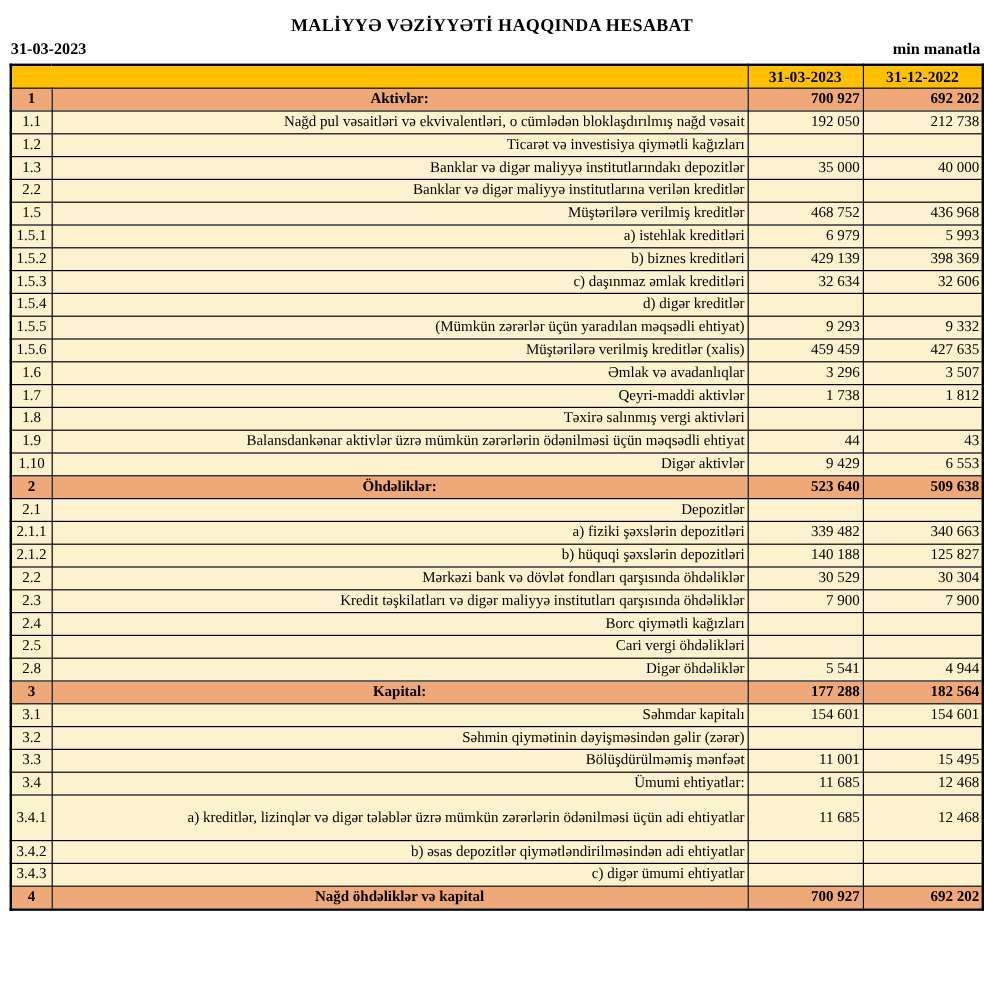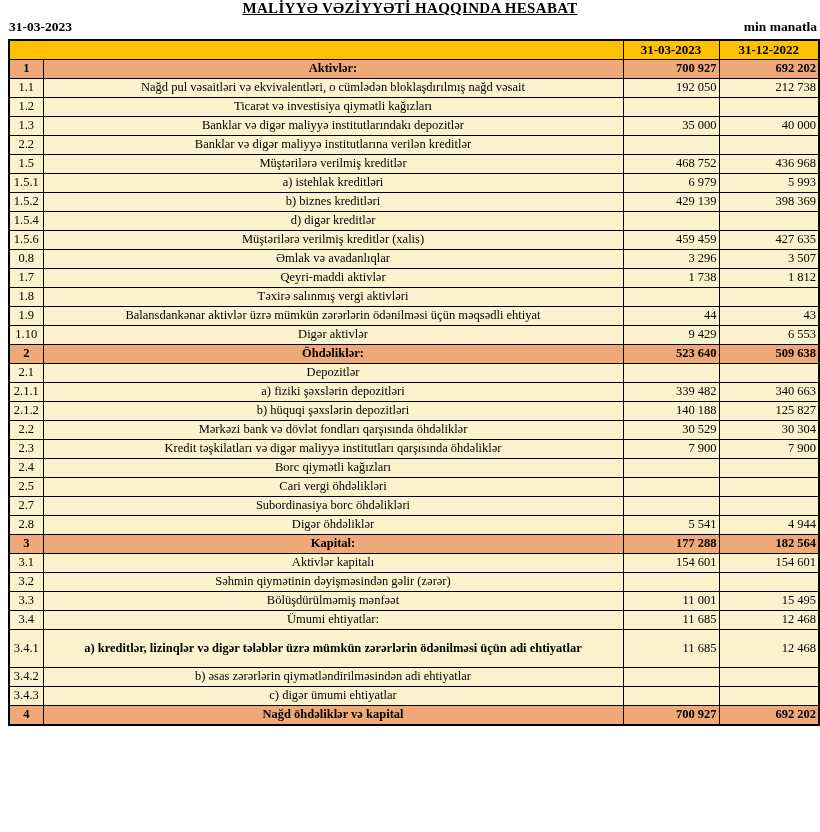--- a/index.html
+++ b/index.html
@@ -11,21 +11,21 @@
     font-family: "Liberation Serif", serif;
     color: #000;
     overflow: hidden;
   }
   .page { width: 820px; height: 832px; position: relative; }
   .report-title {
     text-align: center;
     font-weight: bold;
     font-size: 15px;
     letter-spacing: 0.3px;
-    text-decoration: underline;
+    padding-top: 14px;
   }
   .meta-row {
     display: flex;
     justify-content: space-between;
     align-items: baseline;
     font-weight: bold;
     font-size: 13.5px;
     margin: 2px 3px 0 9px;
   }
   table.fin {
@@ -46,25 +46,25 @@
     padding: 0 2px;
     overflow: hidden;
     white-space: nowrap;
     vertical-align: middle;
     line-height: 1.1;
   }
   tr.hdr td { background: var(--header-bg); font-weight: bold; text-align: center; font-size: 13px; }
   tr.data td { background: var(--data-bg); }
   tr.section td { background: var(--section-bg); font-weight: bold; }
   td.num { text-align: center; padding: 0 1px; }
-  td.label { text-align: center; padding-left: 4px; }
+  td.label { text-align: right; padding-left: 4px; }
   tr.section td.label { text-align: center; margin-left: 13px; }
   td.val { text-align: right; padding-right: 15px; }
   tr.tall td { height: 37px; }
-  tr.tall td.label { white-space: normal; line-height: 1.25; font-weight: bold; }
+  tr.tall td.label { white-space: normal; line-height: 1.25; }
 </style>
 </head>
 <body>
 
 <div class="page">
   <div class="report-title">MALİYYƏ VƏZİYYƏTİ HAQQINDA HESABAT</div>
   <div class="meta-row">
     <span>31-03-2023</span>
     <span>min manatla</span>
   </div>
@@ -124,33 +124,45 @@
           <td class="val">6 979</td>
           <td class="val">5 993</td>
         </tr>
         <tr class="data">
           <td class="num">1.5.2</td>
           <td class="label">b) biznes kreditləri</td>
           <td class="val">429 139</td>
           <td class="val">398 369</td>
         </tr>
         <tr class="data">
+          <td class="num">1.5.3</td>
+          <td class="label">c) daşınmaz əmlak kreditləri</td>
+          <td class="val">32 634</td>
+          <td class="val">32 606</td>
+        </tr>
+        <tr class="data">
           <td class="num">1.5.4</td>
           <td class="label">d) digər kreditlər</td>
           <td class="val"></td>
           <td class="val"></td>
+        </tr>
+        <tr class="data">
+          <td class="num">1.5.5</td>
+          <td class="label">(Mümkün zərərlər üçün yaradılan məqsədli ehtiyat)</td>
+          <td class="val">9 293</td>
+          <td class="val">9 332</td>
         </tr>
         <tr class="data">
           <td class="num">1.5.6</td>
           <td class="label">Müştərilərə verilmiş kreditlər (xalis)</td>
           <td class="val">459 459</td>
           <td class="val">427 635</td>
         </tr>
         <tr class="data">
-          <td class="num">0.8</td>
+          <td class="num">1.6</td>
           <td class="label">Əmlak və avadanlıqlar</td>
           <td class="val">3 296</td>
           <td class="val">3 507</td>
         </tr>
         <tr class="data">
           <td class="num">1.7</td>
           <td class="label">Qeyri-maddi aktivlər</td>
           <td class="val">1 738</td>
           <td class="val">1 812</td>
         </tr>
@@ -214,40 +226,34 @@
           <td class="val"></td>
           <td class="val"></td>
         </tr>
         <tr class="data">
           <td class="num">2.5</td>
           <td class="label">Cari vergi öhdəlikləri</td>
           <td class="val"></td>
           <td class="val"></td>
         </tr>
         <tr class="data">
-          <td class="num">2.7</td>
-          <td class="label">Subordinasiya borc öhdəlikləri</td>
-          <td class="val"></td>
-          <td class="val"></td>
-        </tr>
-        <tr class="data">
           <td class="num">2.8</td>
           <td class="label">Digər öhdəliklər</td>
           <td class="val">5 541</td>
           <td class="val">4 944</td>
         </tr>
         <tr class="section">
           <td class="num">3</td>
           <td class="label">Kapital:</td>
           <td class="val">177 288</td>
           <td class="val">182 564</td>
         </tr>
         <tr class="data">
           <td class="num">3.1</td>
-          <td class="label">Aktivlər kapitalı</td>
+          <td class="label">Səhmdar kapitalı</td>
           <td class="val">154 601</td>
           <td class="val">154 601</td>
         </tr>
         <tr class="data">
           <td class="num">3.2</td>
           <td class="label">Səhmin qiymətinin dəyişməsindən gəlir (zərər)</td>
           <td class="val"></td>
           <td class="val"></td>
         </tr>
         <tr class="data">
@@ -263,21 +269,21 @@
           <td class="val">12 468</td>
         </tr>
         <tr class="data tall">
           <td class="num">3.4.1</td>
           <td class="label">a) kreditlər, lizinqlər və digər tələblər üzrə mümkün zərərlərin ödənilməsi üçün adi ehtiyatlar</td>
           <td class="val">11 685</td>
           <td class="val">12 468</td>
         </tr>
         <tr class="data">
           <td class="num">3.4.2</td>
-          <td class="label">b) əsas zərərlərin qiymətləndirilməsindən adi ehtiyatlar</td>
+          <td class="label">b) əsas depozitlər qiymətləndirilməsindən adi ehtiyatlar</td>
           <td class="val"></td>
           <td class="val"></td>
         </tr>
         <tr class="data">
           <td class="num">3.4.3</td>
           <td class="label">c) digər ümumi ehtiyatlar</td>
           <td class="val"></td>
           <td class="val"></td>
         </tr>
         <tr class="section">

